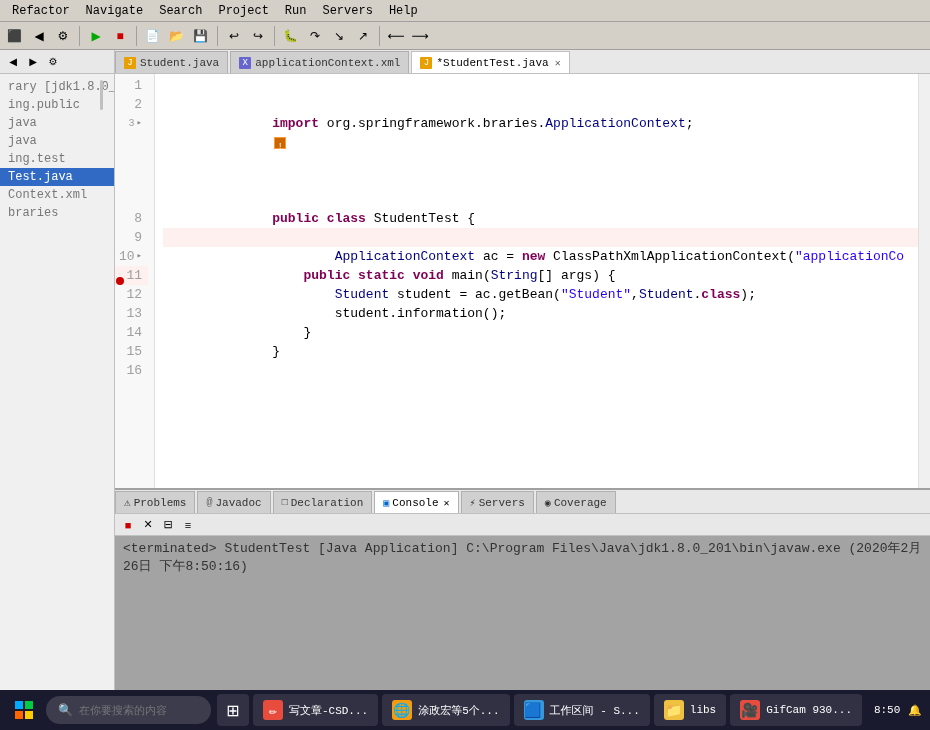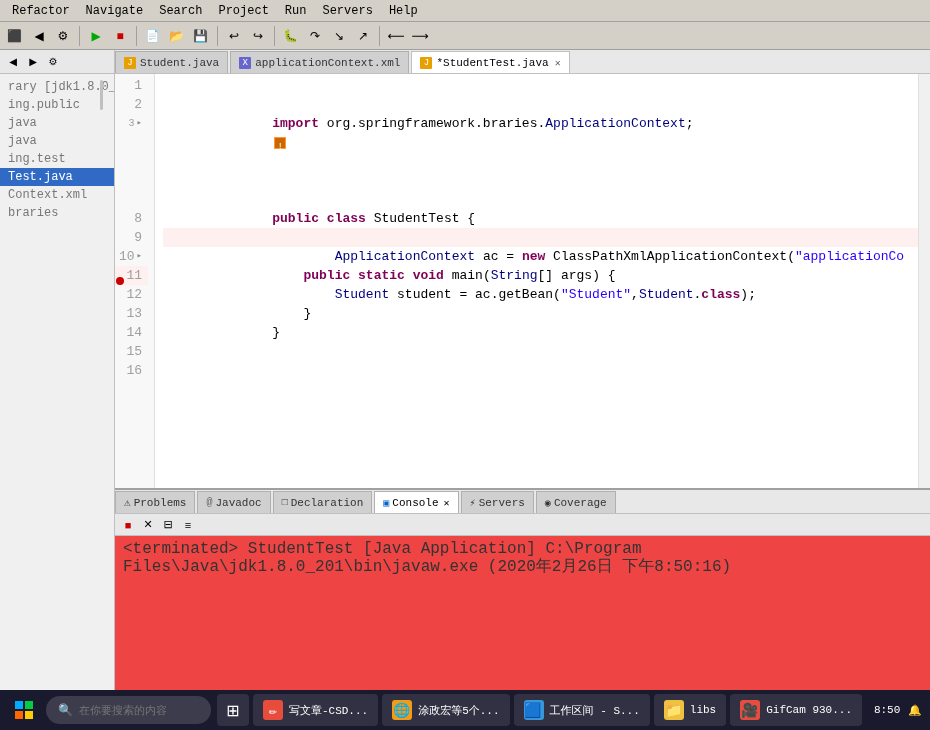--- a/index.html
+++ b/index.html
@@ -223,22 +223,22 @@
       padding: 0 4px;
     }
     .bottom-toolbar-left {
       display: flex;
       align-items: center;
       gap: 2px;
     }
     .console-content {
       flex: 1;
       padding: 4px 8px;
-      font-size: 16px;
-      background: #ef4444;
+      font-size: 13px;
+      background: #a3a3a3;
       overflow-y: auto;
     }
     .console-line {
       line-height: 18px;
       color: #333;
     }
 
     
     .status-bar {
       height: 22px;
@@ -473,20 +473,23 @@
             </div>
 
             <div class="code-line">
               <span>    </span><span class="kw">public</span><span> </span><span class="kw">static</span><span> </span><span class="kw">void</span><span> main(</span><span style="color:#000080">String</span><span>[] args) {</span>
             </div>
 
             <div class="code-line">
               <span>        </span><span style="color:#000080">Student</span><span> student = ac.getBean(</span><span class="str">"Student"</span><span>,</span><span style="color:#000080">Student</span><span>.</span><span style="color:#7f0055;font-weight:bold">class</span><span>);</span>
             </div>
 
+            <div class="code-line">
+              <span>        student.information();</span>
+            </div>
 
             <div class="code-line">
               <span>    }</span>
             </div>
 
             <div class="code-line">
               <span>}</span>
             </div>
 
             <div class="code-line">&nbsp;</div>

